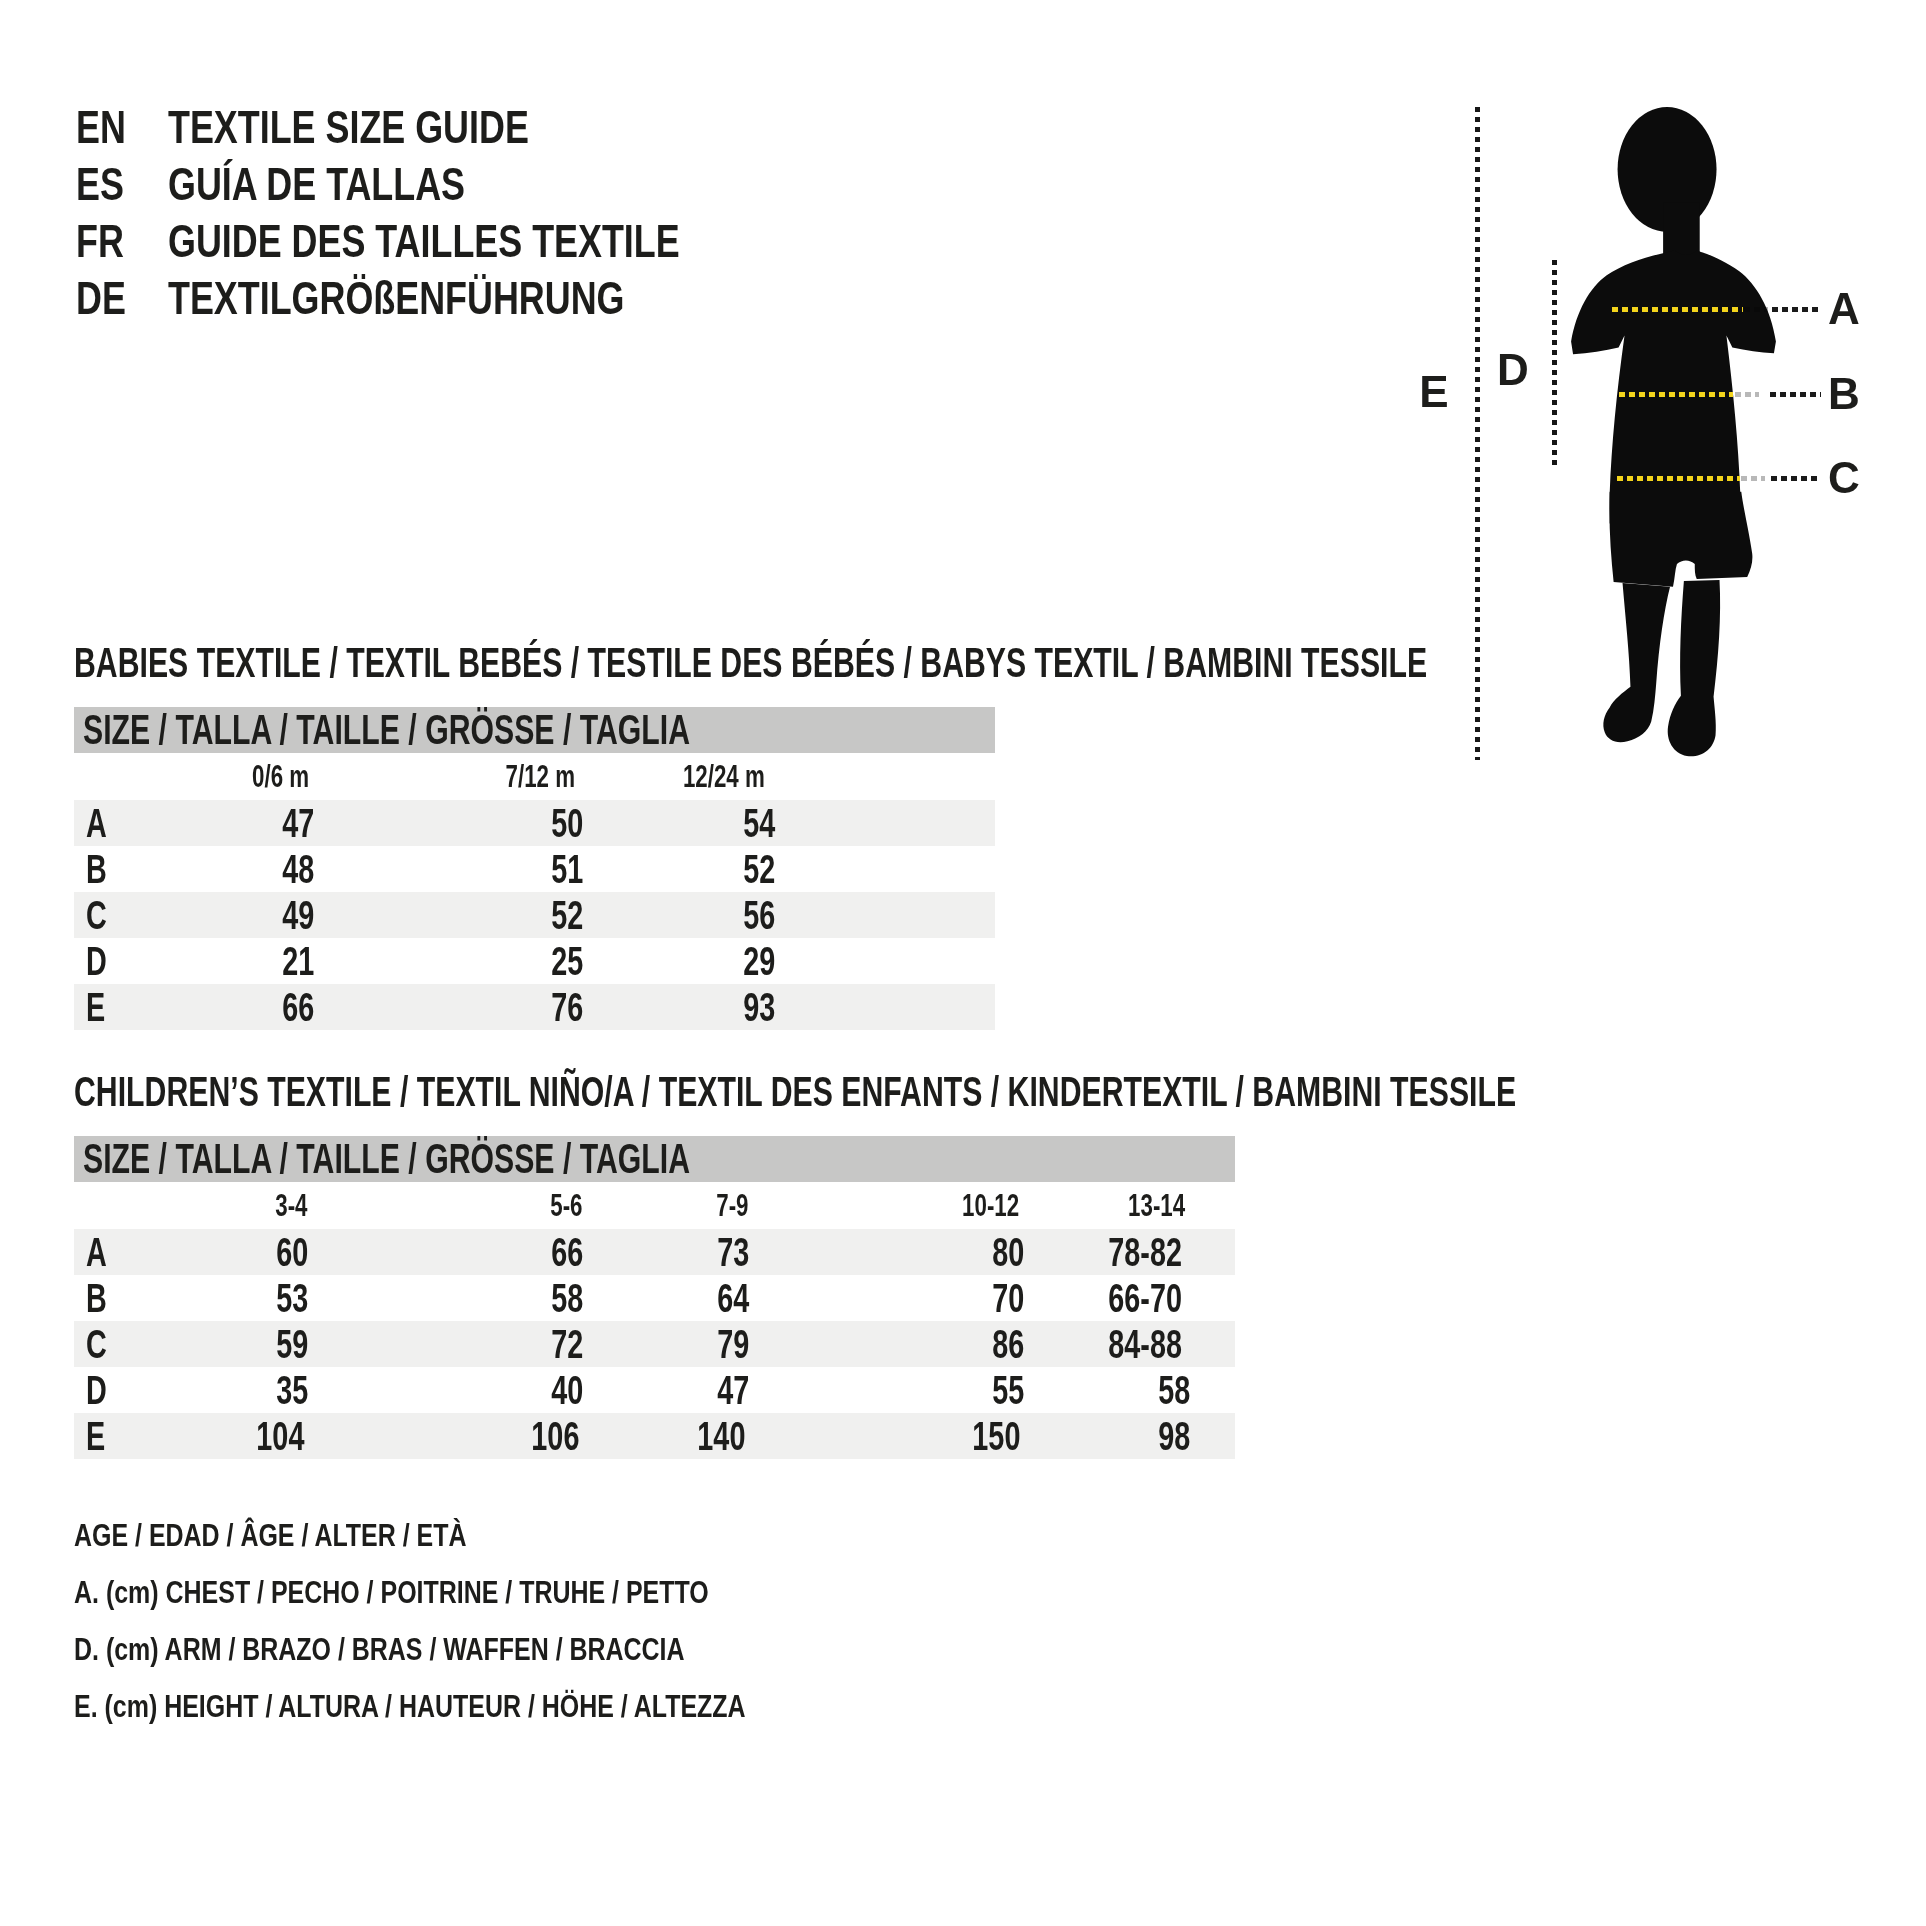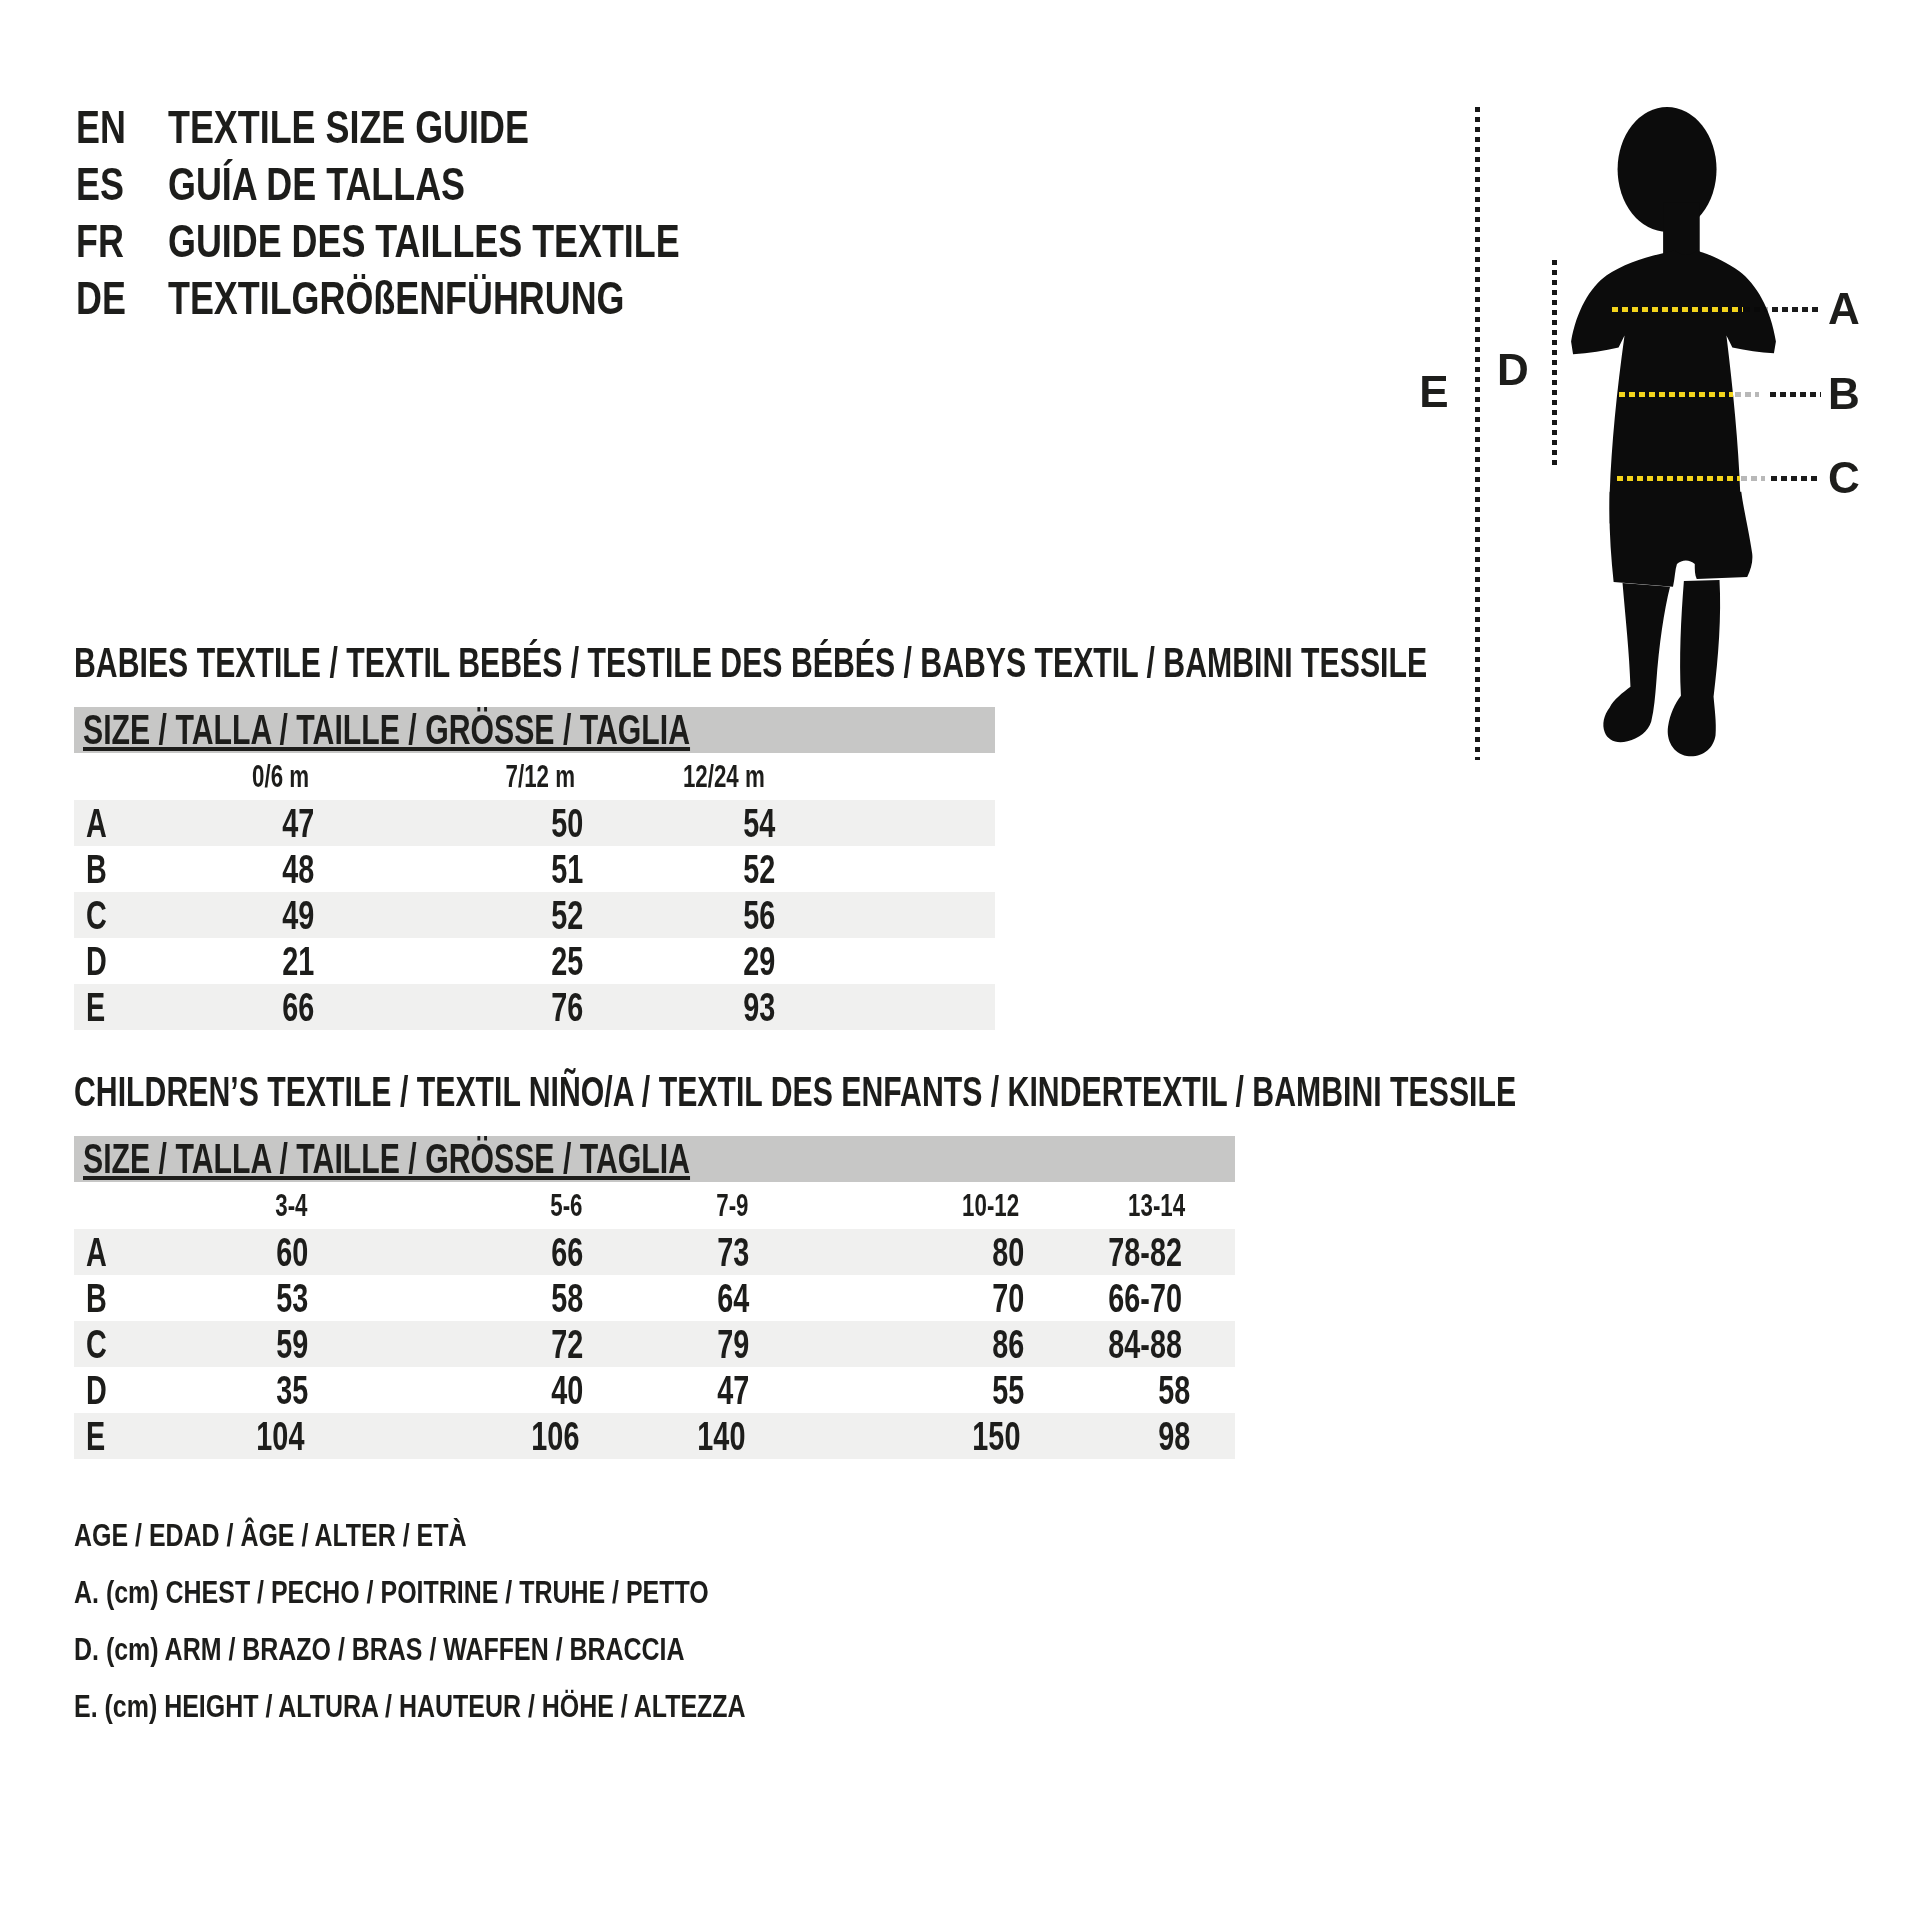--- a/index.html
+++ b/index.html
@@ -16,21 +16,21 @@
   .lang-row{display:flex;height:57px;align-items:center;font-size:46px;}
   .lang-code{width:92px;}
   .lang-row .cond{transform:scaleX(0.78);}
 
   
   .section-heading{position:absolute;left:74px;height:42px;line-height:42px;font-size:42px;}
   #babies-heading{top:642px;}
   #children-heading{top:1071px;}
 
   
-  .size-table{position:absolute;left:74px;text-decoration:underline;}
+  .size-table{position:absolute;left:74px;}
   #babies-table{top:707px;width:921px;}
   #children-table{top:1136px;width:1161px;}
   .size-bar{height:46px;background:#c7c7c6;display:flex;align-items:center;padding-left:9px;font-size:42px;}
   .grid{display:grid;align-items:center;}
   .b-grid{grid-template-columns:74px 172px 269px 192px 213px;}
   .c-grid{grid-template-columns:74px 166px 275px 166px 275px 166px 38px;}
   .head-row{height:47px;font-size:31px;}
   .data-row{height:46px;font-size:40px;}
   .band{background:#f0f0ef;}
   .cl{padding-left:12px;}

